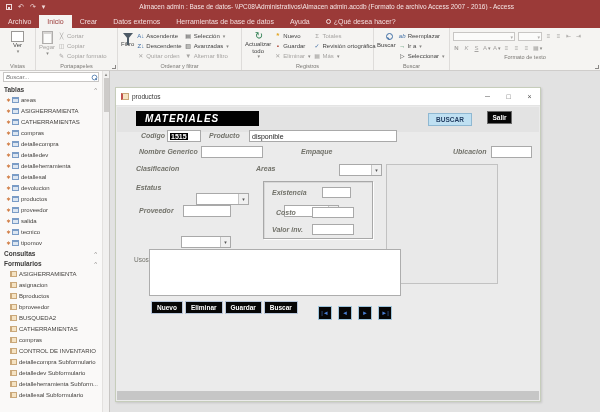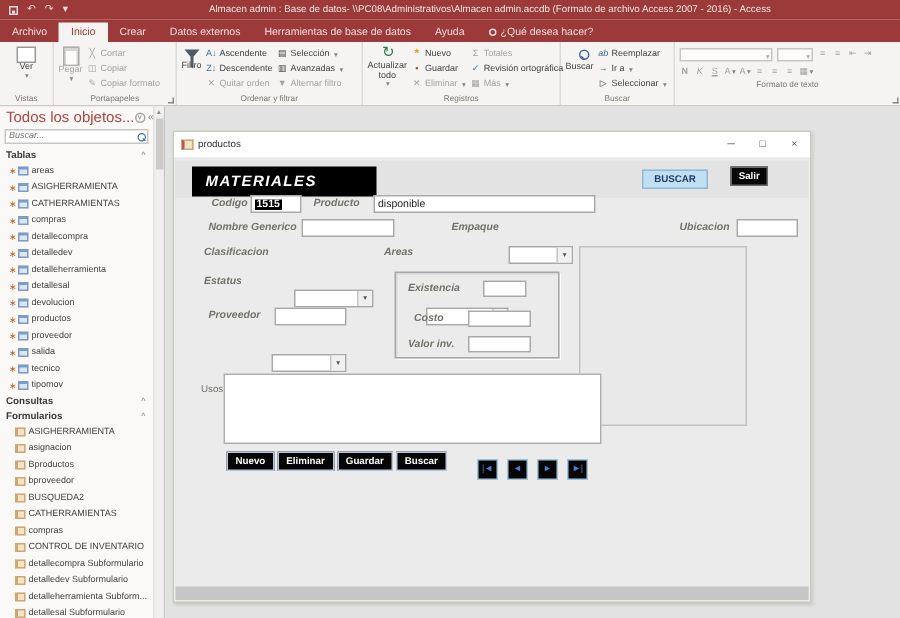--- a/index.html
+++ b/index.html
@@ -280,27 +280,20 @@
       <div class="rlabel">Formato de texto</div>
     </div>
     <span class="launcher"></span>
   </div>
 </div>
 
 <div class="main">
 
   <div class="sidebar">
     <div class="nav-body">
-      <div class="nav-header">
-        <span>Todos los objetos...</span>
-        <span class="nav-header-icons">
-          <span class="circle-dd">˅</span>
-          <span>«</span>
-        </span>
-      </div>
       <div class="nav-search">
         <input placeholder="Buscar..." style="">
         <span class="mag"></span>
       </div>
 
       <div class="nav-gh">
         <span>Tablas</span>
         <span class="chev">^</span>
       </div>
       <div>
@@ -475,21 +468,21 @@
         <span class="fw-icon"></span>
         <span>productos</span>
         <span class="fw-ctrls">
           <span class="fw-ctrl">─</span>
           <span class="fw-ctrl">□</span>
           <span class="fw-ctrl">×</span>
         </span>
       </div>
       <div class="fw-header-band"></div>
 
-      <div class="fb banner" style="left:12px;top:23px;width:123px;height:20px">MATERIALES</div>
+      <div class="fb banner" style="left:20px;top:23px;width:123px;height:15px">MATERIALES</div>
       <div class="fb btn-blue" style="left:312px;top:25px;width:44px;height:13px">BUSCAR</div>
       <div class="fb btn-black" style="left:371px;top:23px;width:25px;height:13px">Salir</div>
 
       <div class="fb flabel" style="left:25px;top:44px">Codigo</div>
       <div class="fb ffield" style="left:51px;top:42px;width:34px;height:12px">
         <span class="sel-black">1515</span>
       </div>
       <div class="fb flabel" style="left:93px;top:44px">Producto</div>
       <div class="fb ffield" style="left:133px;top:42px;width:148px;height:12px">disponible</div>
 

